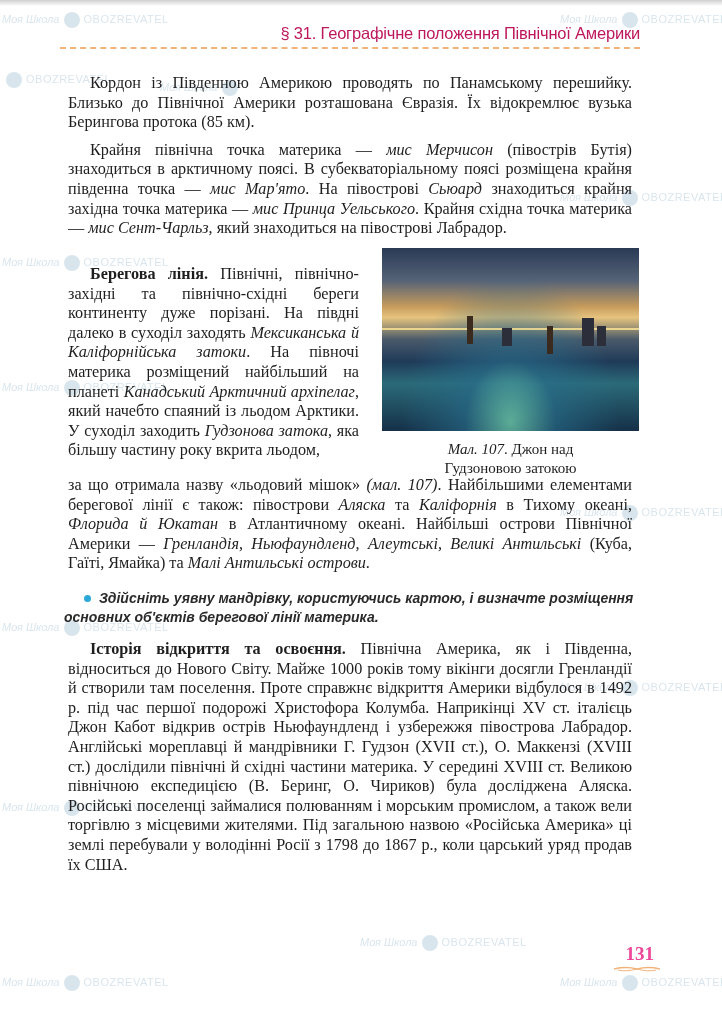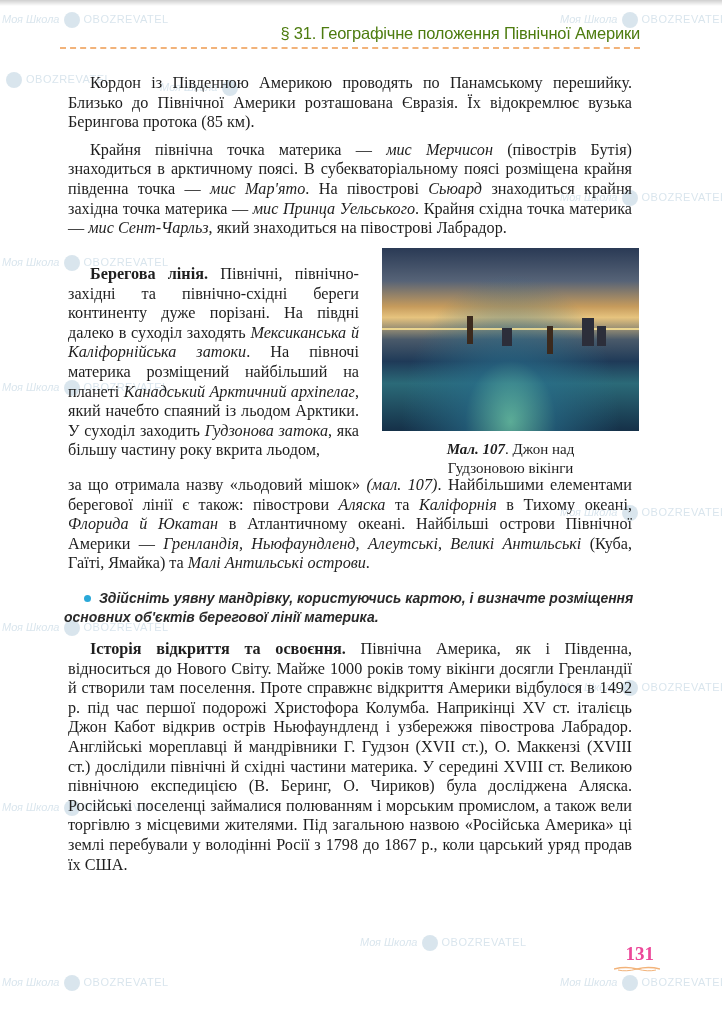--- a/index.html
+++ b/index.html
@@ -8,21 +8,21 @@
     background: #ffffff;
     position: relative;
     font-family: "Liberation Serif", "DejaVu Serif", serif;
     color: #1e1e1e;
   }
   .topshade { position: absolute; left: 0; top: 0; width: 722px; height: 6px; background: linear-gradient(#cfcfcf, #ffffff); }
   .header {
     position: absolute; left: 60px; top: 24px; width: 580px;
     text-align: right;
     font-family: "Liberation Sans", "DejaVu Sans", sans-serif;
-    font-size: 16.5px; color: #4d7c0f; letter-spacing: -0.2px;
+    font-size: 16.5px; color: #be185d; letter-spacing: -0.2px;
   }
   .dash {
     position: absolute; left: 60px; top: 47px; width: 580px; height: 0;
     border-top: 2px dashed #f2b37a;
   }
   .text {
     position: absolute; left: 60px; width: 580px;
     font-size: 16.2px; line-height: 19.6px;
     text-align: justify; text-indent: 22px;
   }
@@ -36,21 +36,21 @@
       radial-gradient(ellipse at 50% 95%, rgba(120,220,180,0.7) 0%, rgba(40,110,140,0.6) 25%, rgba(0,0,0,0) 60%),
       linear-gradient(180deg, #2a3a55 0%, #566377 18%, #c69b5c 32%, #e6c37e 38%, #4a5a6a 50%, #1f3a58 62%, #2b6a78 74%, #153048 100%);
   }
   .fig-bridge { position: absolute; left: 0; top: 80px; width: 257px; height: 2px; background: rgba(255,230,150,0.8); }
   .fig-tower { position: absolute; width: 6px; height: 28px; background: #3b2a1e; }
   .fig-city { position: absolute; bottom: 85px; background: #2c2e3a; }
   .caption {
     position: absolute; left: 382px; top: 440px; width: 257px;
     text-align: center; font-size: 15px; line-height: 19px;
   }
-  .caption i { font-style: italic; font-weight: bold; text-align: center; }
+  .caption i { font-style: italic; font-weight: normal; text-align: center; }
   .task {
     position: absolute; left: 64px; top: 589px; width: 580px;
     font-family: "Liberation Sans", "DejaVu Sans", sans-serif;
     font-style: italic; font-weight: bold; font-size: 14px; line-height: 19px;
     color: #2a2a2a;
   }
   .bullet { display: inline-block; width: 7px; height: 7px; border-radius: 50%; background: #2aa8d8; margin: 0 8px 2px 20px; vertical-align: middle; }
   .pagenum {
     position: absolute; left: 614px; top: 943px; width: 40px; text-align: right;
     font-size: 19px; font-weight: bold; color: #ec4899;
@@ -101,21 +101,21 @@
 <div class="figure">
   <div class="fig-bridge"></div>
   <div class="fig-tower" style="left:85px;top:68px;"></div>
   <div class="fig-tower" style="left:165px;top:78px;"></div>
   <div class="fig-city" style="left:200px;width:12px;height:28px;"></div>
   <div class="fig-city" style="left:215px;width:9px;height:20px;"></div>
   <div class="fig-city" style="left:120px;width:10px;height:18px;"></div>
 </div>
 <div class="caption">
   <i>Мал. 107</i><span>. Джон над</span><br>
-  <span>Гудзоновою вікінги</span>
+  <span>Гудзоновою затокою</span>
 </div>
 
 <div class="text" style="top:468px;">
   <p style="text-indent:0"><span>за що отримала назву «льодовий мішок» </span><i>(мал. 107)</i><span>. Найбільшими елементами берегової лінії є також: півострови </span><i>Аляска</i><span> та </span><i>Каліфорнія</i><span> в Тихому океані, </span><i>Флорида й Юкатан</i><span> в Атлантичному океані. Найбільші острови Північної Америки — </span><i>Гренландія, Ньюфаундленд, Алеутські, Великі Антильські</i><span> (Куба, Гаїті, Ямайка) та </span><i>Малі Антильські острови</i><span>.</span></p>
 </div>
 
 <div class="task"><span class="bullet"></span><span>Здійсніть уявну мандрівку, користуючись картою, і визначте розміщення основних об'єктів берегової лінії материка.</span></div>
 
 <div class="text" style="top:632px;">
   <p><b>Історія відкриття та освоєння.</b><span> Північна Америка, як і Південна, відноситься до Нового Світу. Майже 1000 років тому вікінги досягли Гренландії й створили там поселення. Проте справжнє відкриття Америки відбулося в 1492 р. під час першої подорожі Христофора Колумба. Наприкінці XV ст. італієць Джон Кабот відкрив острів Ньюфаундленд і узбережжя півострова Лабрадор. Англійські мореплавці й мандрівники Г. Гудзон (XVII ст.), О. Маккензі (XVIII ст.) дослідили північні й східні частини материка. У середині XVIII ст. Великою північною експедицією (В. Беринг, О. Чириков) була досліджена Аляска. Російські поселенці займалися полюванням і морським промислом, а також вели торгівлю з місцевими жителями. Під загальною назвою «Російська Америка» ці землі перебували у володінні Росії з 1798 до 1867 р., коли царський уряд продав їх США.</span></p>

